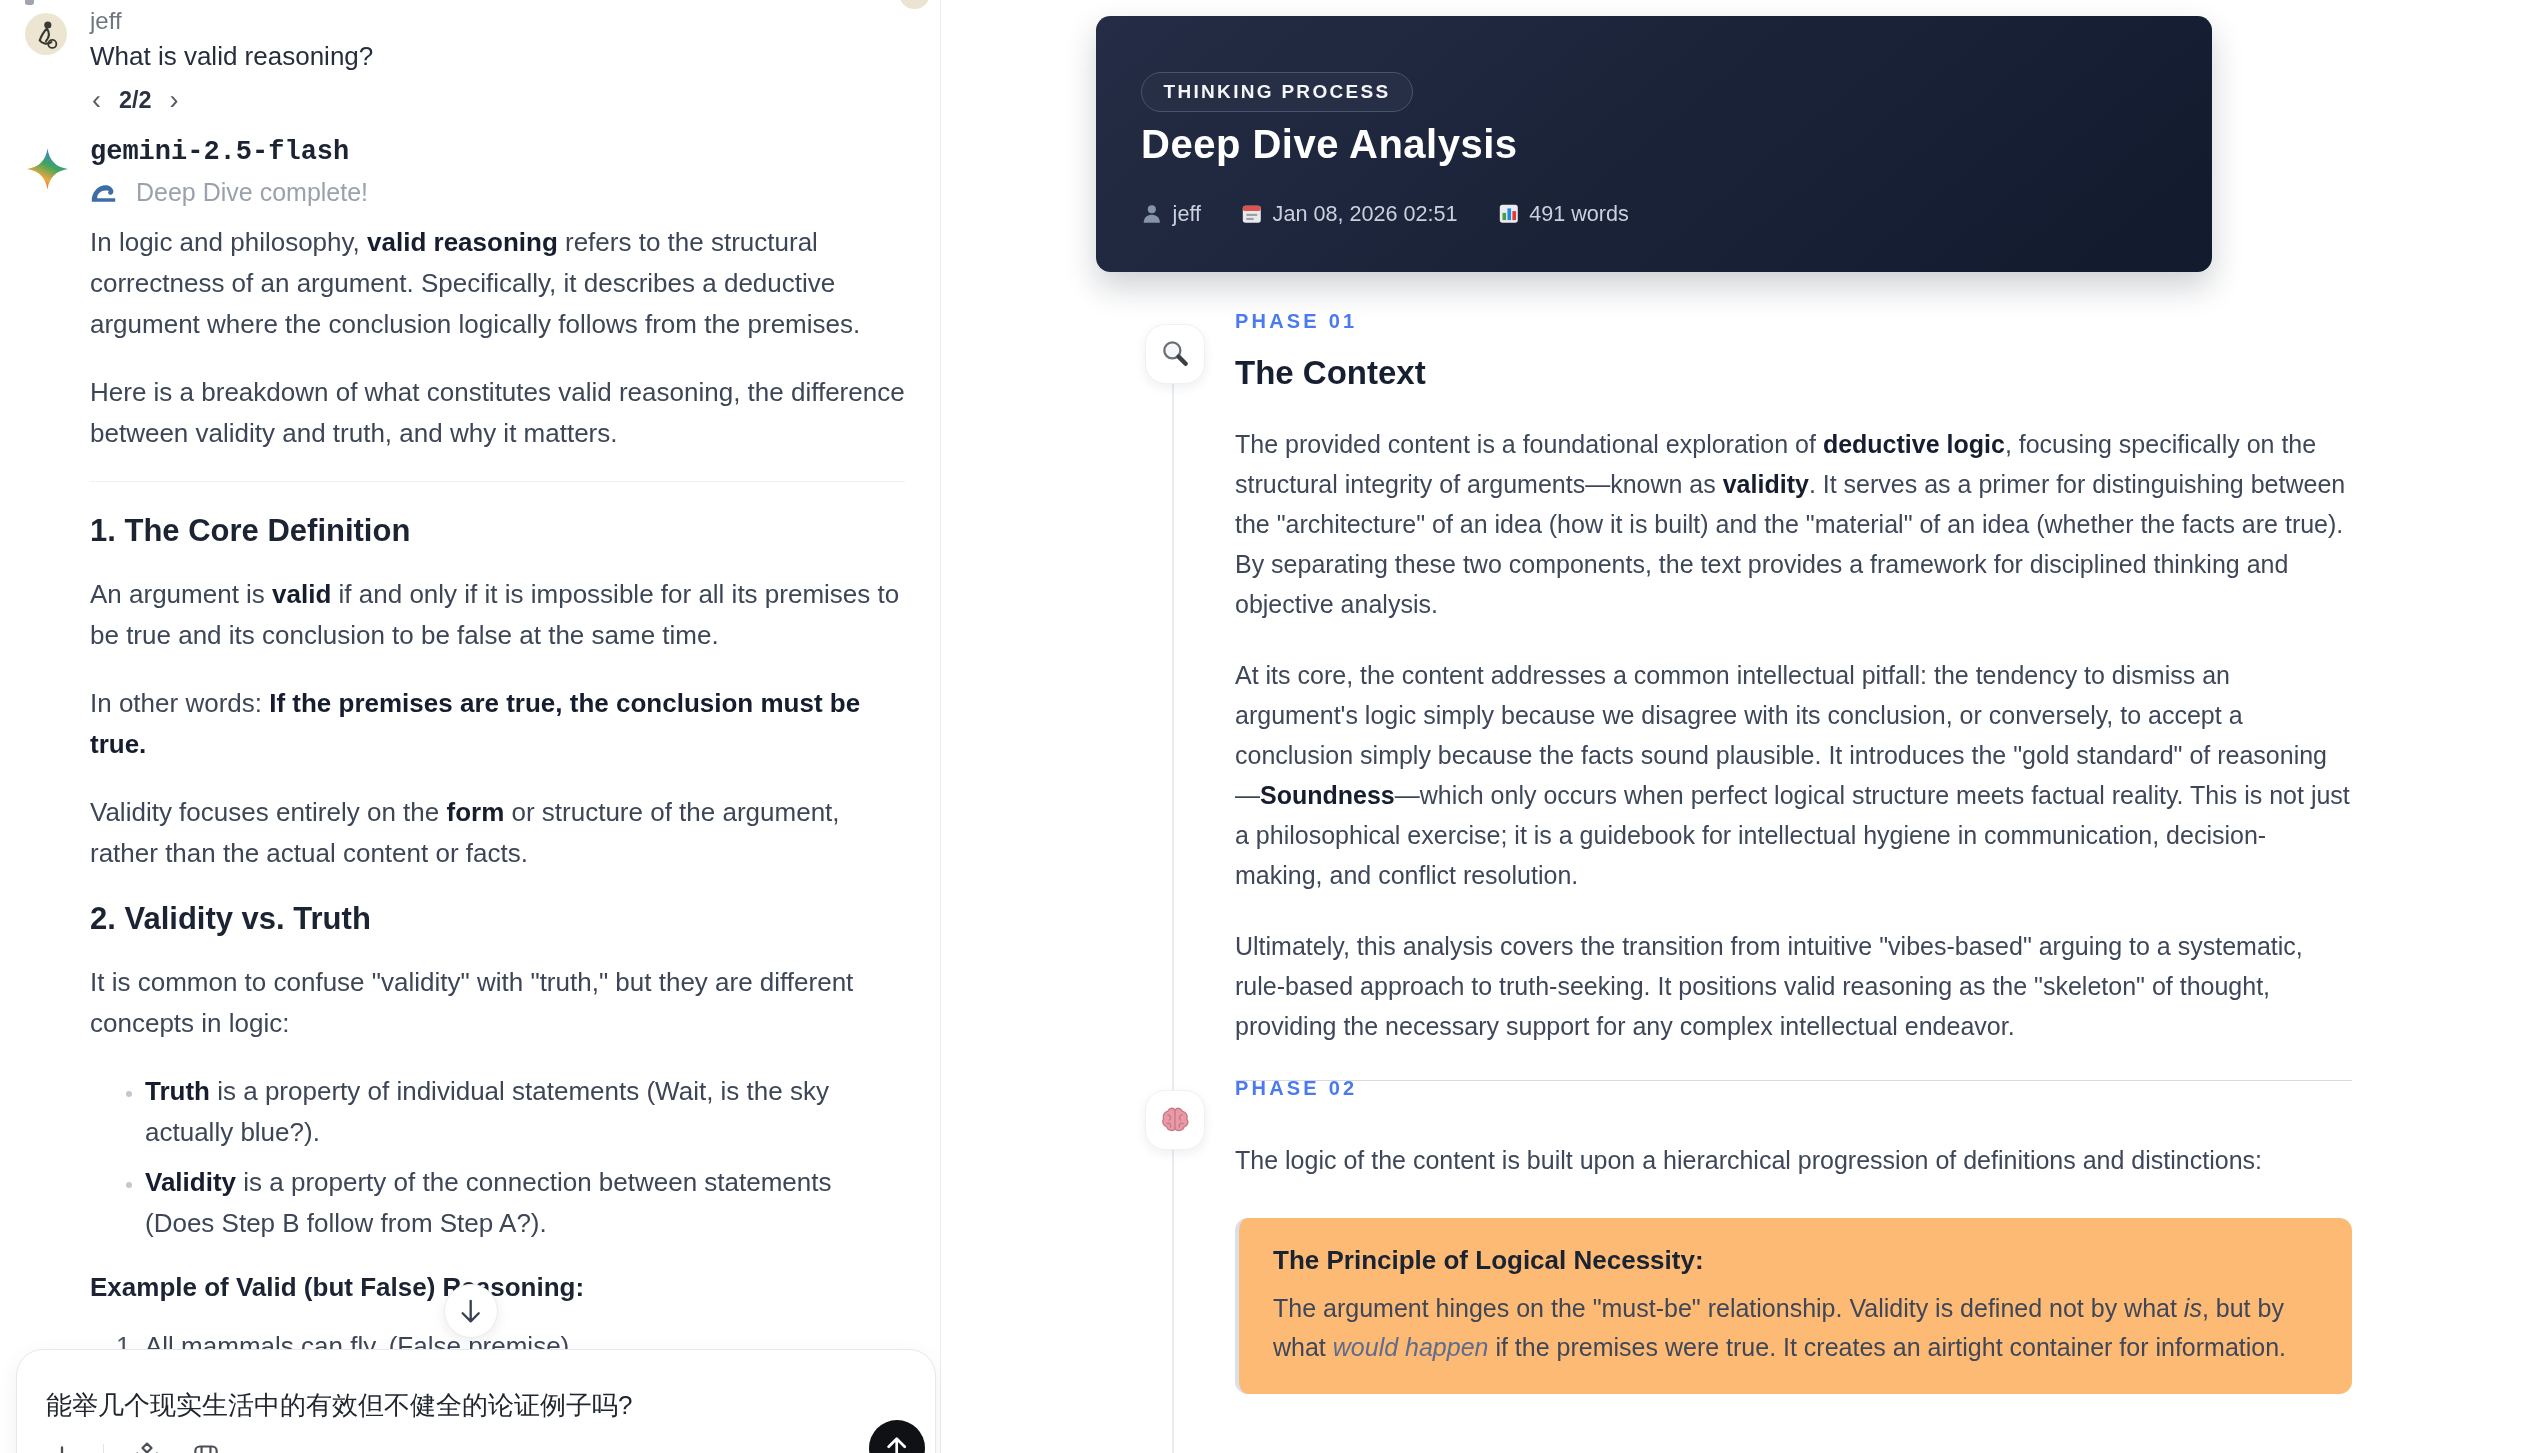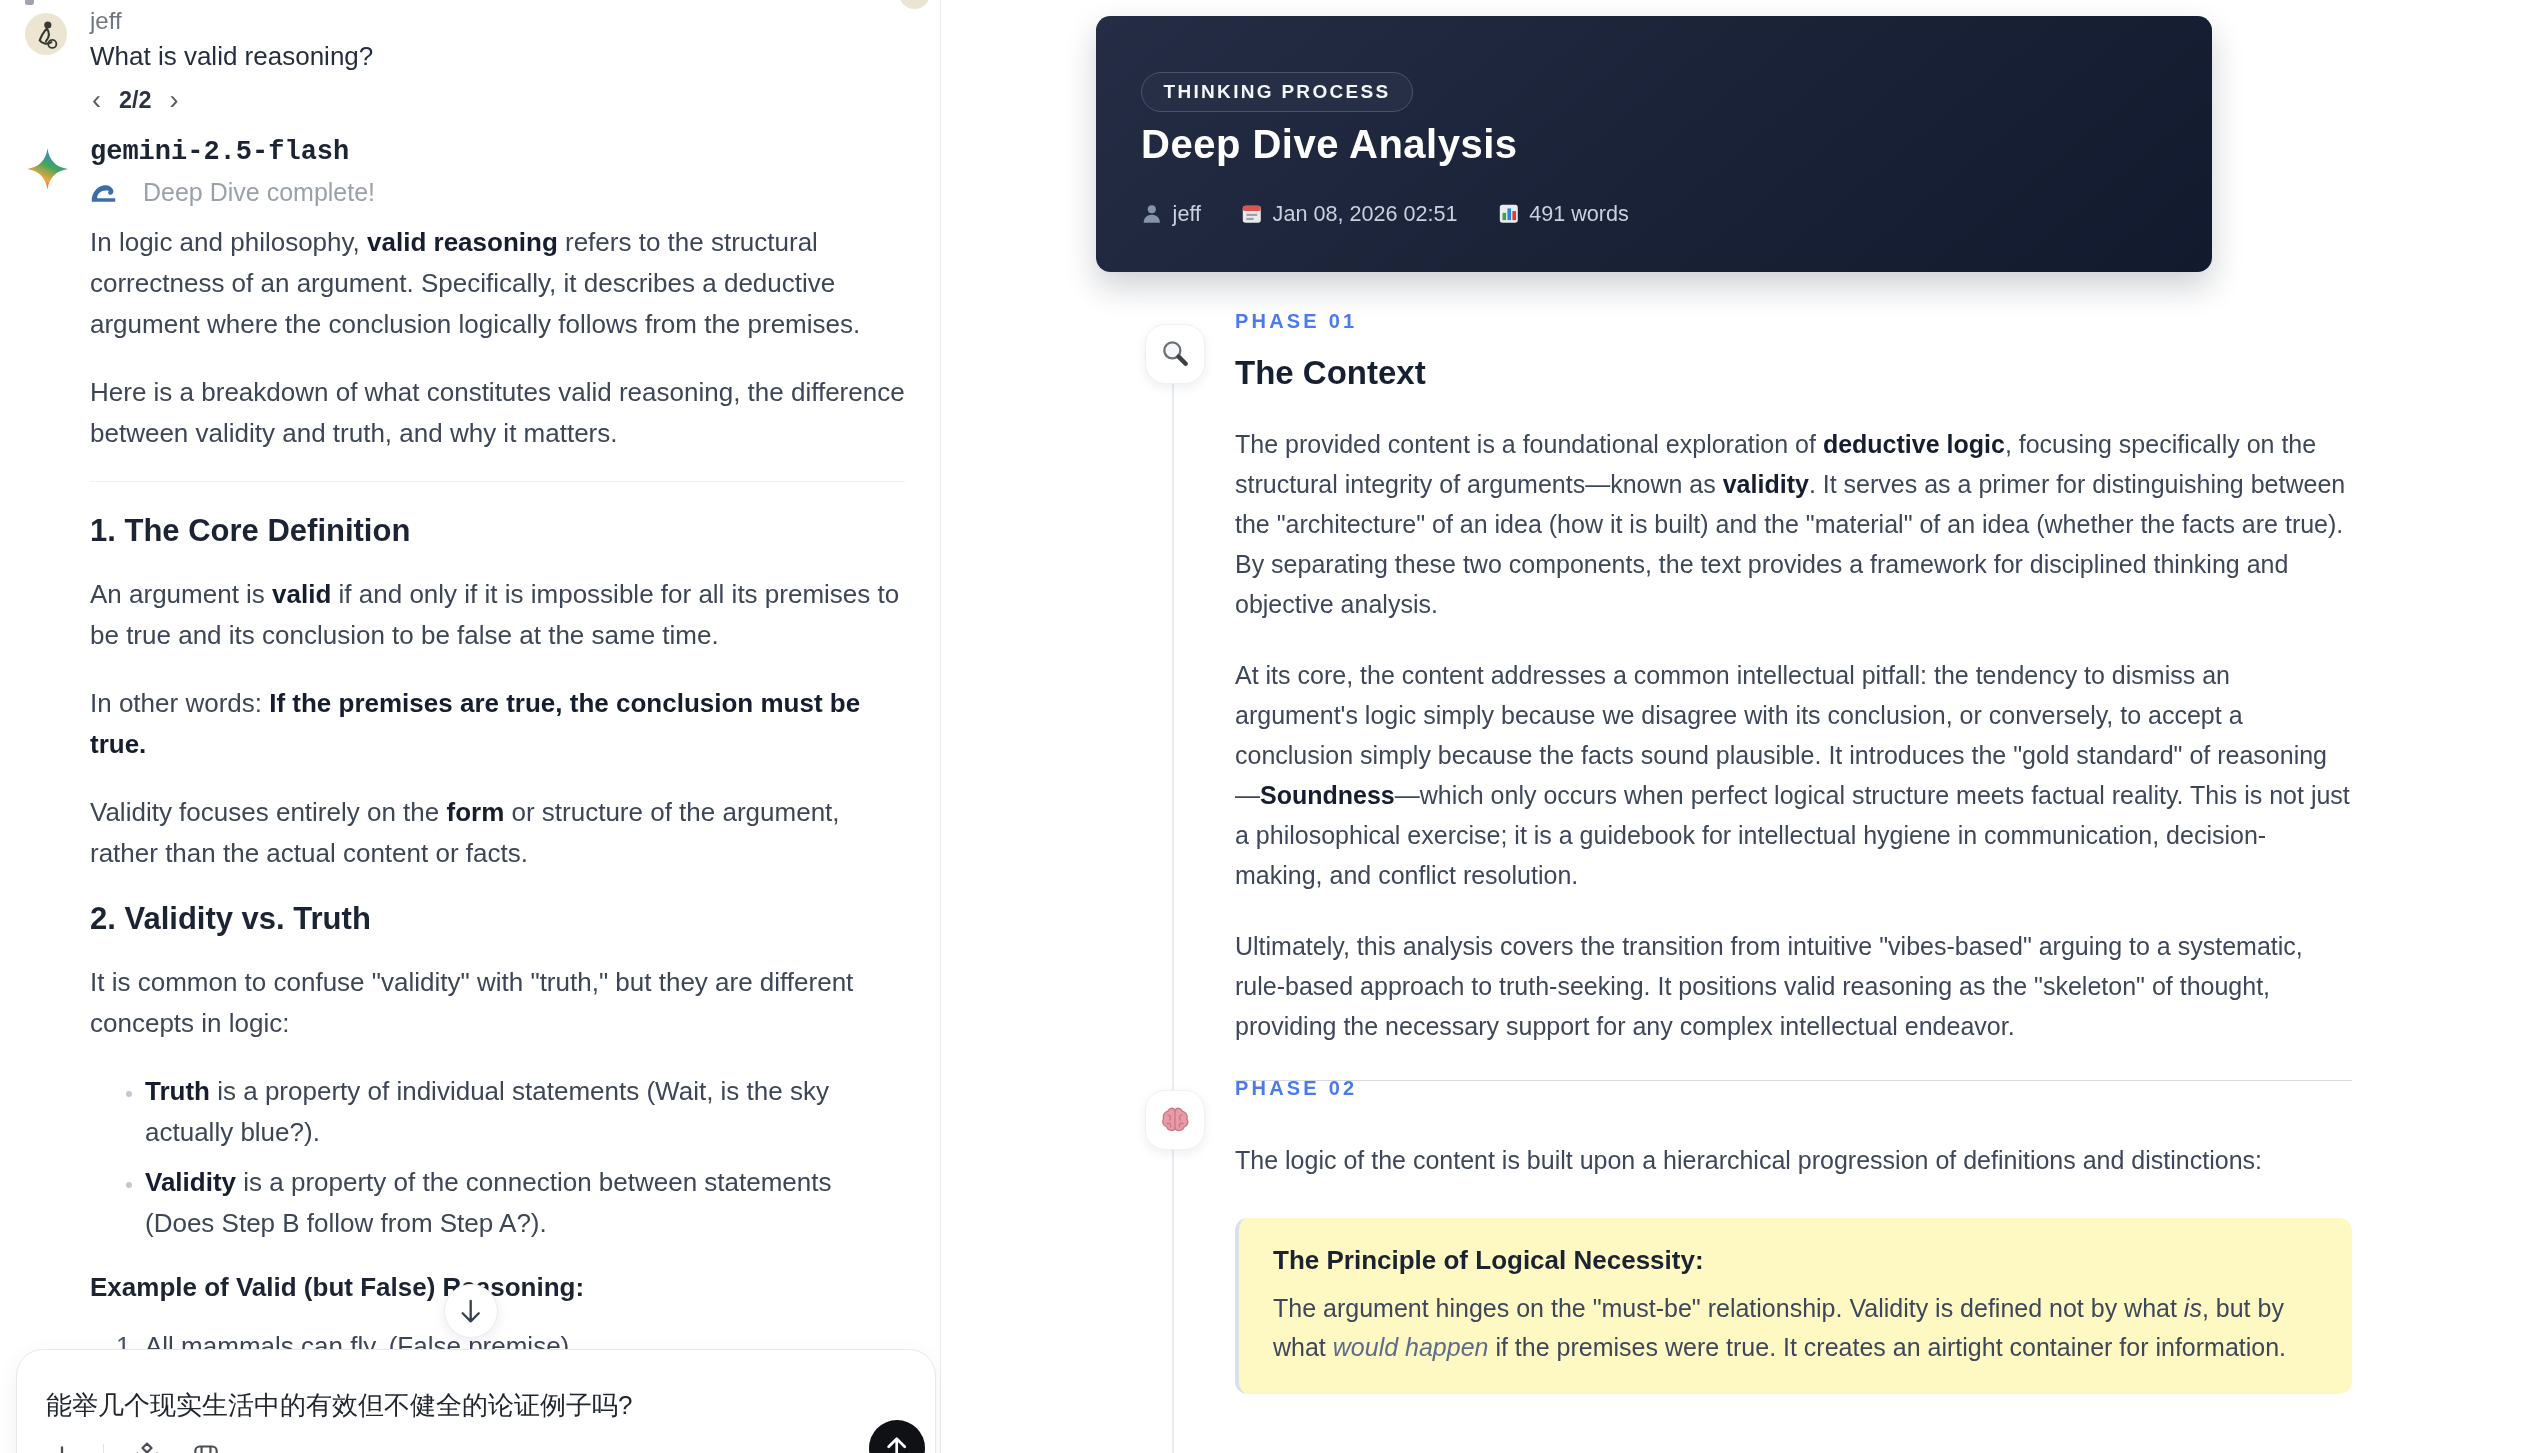--- a/index.html
+++ b/index.html
@@ -13,21 +13,21 @@
   .avatar{left:25px;top:12.6px;width:42px;height:42px;border-radius:50%;background:#ece5d2;
           display:flex;align-items:center;justify-content:center;overflow:hidden;}
   .avatar-sliver{left:899px;top:-21.6px;width:31px;height:31px;border-radius:50%;background:#ebe4d2;}
   .user-name{left:90px;top:7.2px;font-size:24px;color:#6f7680;}
   .user-msg{left:90px;top:41px;font-size:26px;color:#262e3d;}
   .pager{left:92px;top:85px;display:flex;align-items:center;gap:18px;}
   .pager .chev{font-size:27px;color:#555a63;line-height:31px;cursor:pointer;}
   .pager .pg{font-size:23.4px;font-weight:700;color:#2b3240;}
   .gemini-icon{left:27px;top:144px;}
   .model-name{left:90px;top:137px;font-size:27px;font-weight:700;color:#1c2433;font-family:Liberation Mono, monospace;}
-  .status{left:90px;top:178px;display:flex;align-items:center;gap:26px;font-size:25px;color:#9aa1ab;}
+  .status{left:90px;top:178px;display:flex;align-items:center;gap:19px;font-size:25px;color:#9aa1ab;}
   .chat-body{left:90px;top:222px;width:815px;font-size:26px;line-height:41px;}
   .chat-body p{margin:0 0 27px;}
   .chat-body hr{border:0;border-top:0.9px solid #f0f0f1;margin:18px 0 31px;}
   .chat-body h3{font-size:31px;color:#1c2433;margin:5.4px 0 25px;line-height:36px;}
   .chat-body h4{font-size:26px;color:#1c2433;margin:9px 0 18px;}
   .chat-body ul{margin:0 0 23.4px;padding-left:47px;}
   .chat-body ol{margin:0 0 20px;padding-left:47px;}
   .chat-body li{margin-bottom:9px;margin-left:8px;}
   .chat-body ul li::marker{color:#c2c7d0;font-size:20px;}
   .chat-body ol li::marker{color:#4a5364;}
@@ -59,21 +59,21 @@
         font-size:21.6px;color:#c9d0de;}
   .meta .mitem{display:flex;align-items:center;gap:10px;}
   .timeline{left:231px;top:383px;width:1.8px;height:1071px;background:#e9edf3;}
   .phase-icon{left:204px;width:58px;height:58px;border-radius:20px;background:#fff;border:0.9px solid #eef1f6;
               box-shadow:0 3.6px 10.8px rgba(20,30,60,.07);display:flex;align-items:center;justify-content:center;}
   .phase{left:294px;width:1117px;position:absolute;}
   .phase-label{font-size:20px;font-weight:700;color:#4b7af0;letter-spacing:3.2px;}
   .phase h2{font-size:33px;color:#172031;margin:20px 0 0;line-height:40px;}
   .phase p{font-size:25px;line-height:40px;color:#3e4759;margin:31px 0 0;}
   .phase hr{border:0;border-top:0.9px solid #d7dade;margin:34px 0 0;}
-  .logic-card{margin-top:38px;background:#fef9c3;border-left:4.5px solid #d9e0ea;border-radius:12.6px;
+  .logic-card{margin-top:38px;background:#fdba74;border-left:4.5px solid #d9e0ea;border-radius:12.6px;
               padding:27px 34px 27px 34px;}
   .logic-card h4{font-size:26px;color:#1a2332;margin:0 0 12.6px;}
   .logic-card p{margin:0;font-size:25px;line-height:39px;color:#3e4759;}
 </style>
 </head>
 <body>
 
 <div id="chat" class="abs">
   <div class="top-dash abs"></div>
   <div class="avatar-sliver abs"></div>

